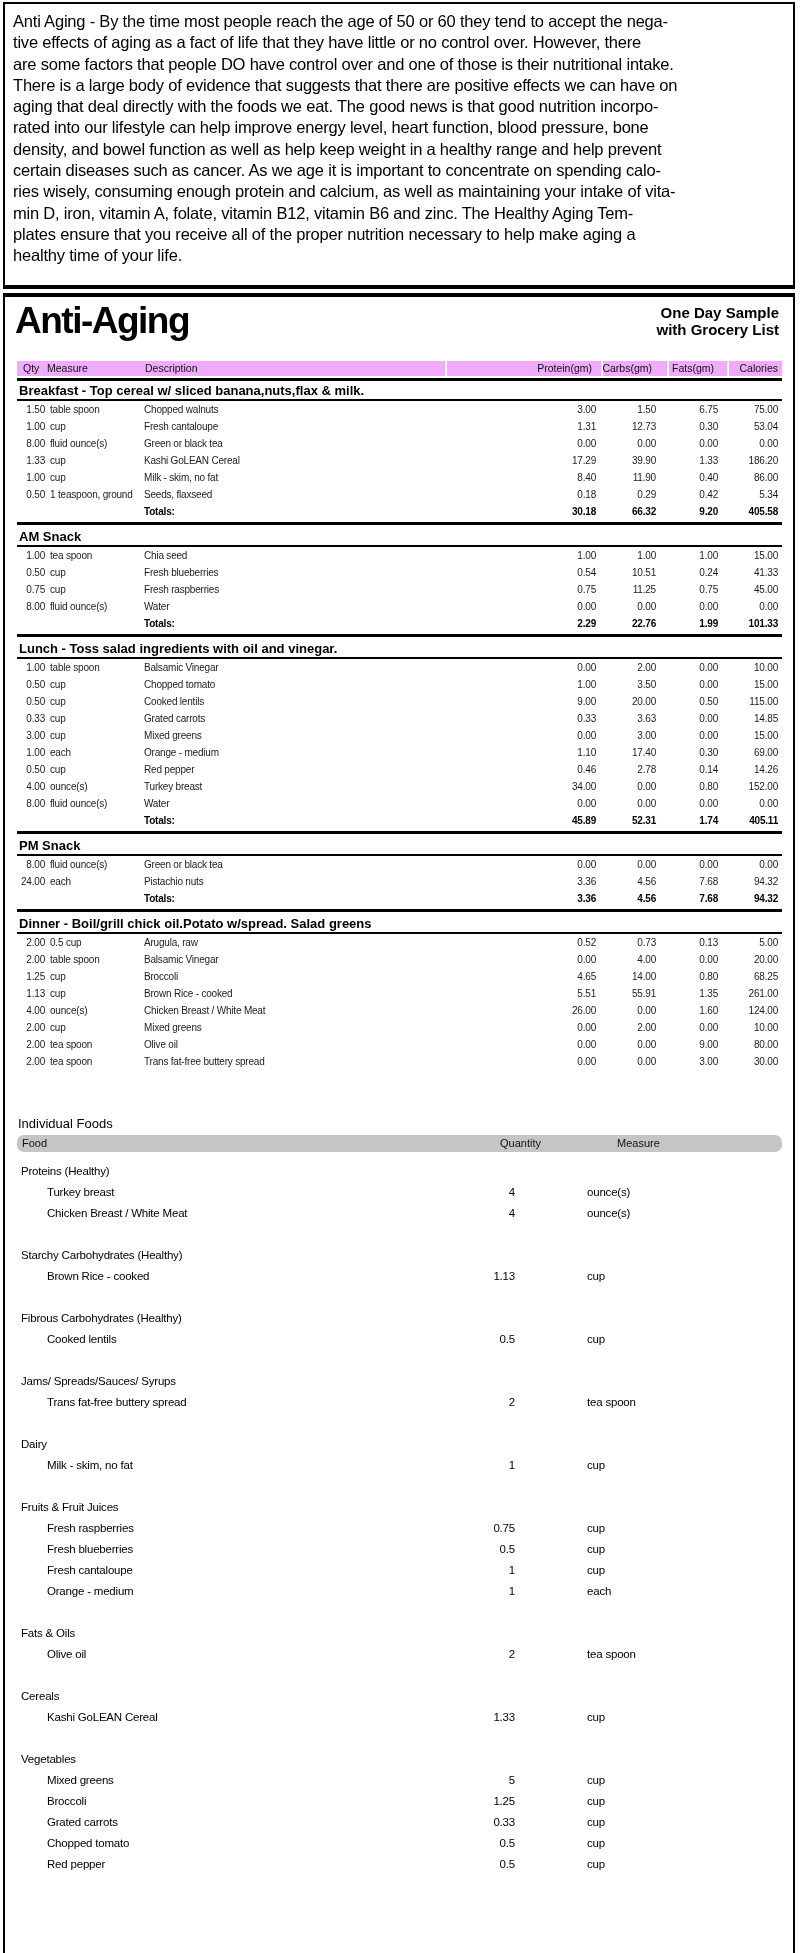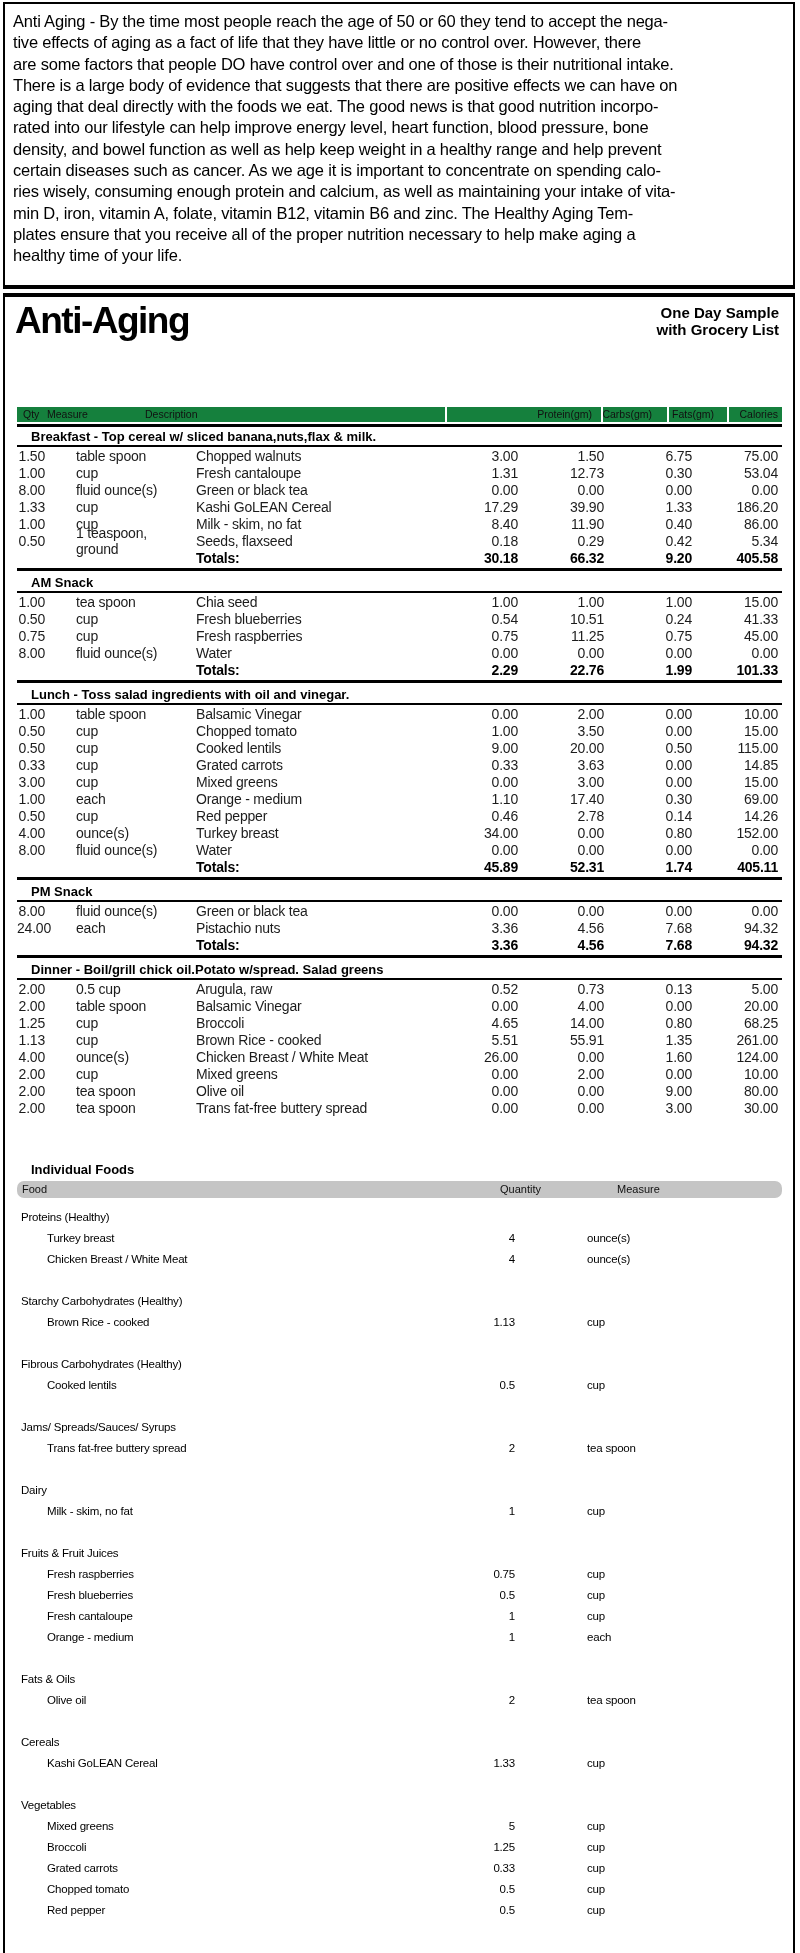--- a/index.html
+++ b/index.html
@@ -13,43 +13,43 @@
 
   
   .main-box{position:absolute;top:293px;left:3px;width:792px;height:1843px;border:2px solid #000;
     border-top-width:4px;box-sizing:border-box;background:#fff;}
   .title-row{display:flex;justify-content:space-between;align-items:flex-start;padding:4px 14px 0 10px;height:60px;}
   .page-title{font-size:37px;font-weight:bold;letter-spacing:-1.5px;line-height:1.1;}
   .subtitle{text-align:right;font-weight:bold;font-size:15px;line-height:17px;padding-top:3px;}
 
   
   .meal-table{margin:0 11px 0 12px;}
-  .thead{position:relative;height:15px;background:#15803d;margin-top:46px;}
+  .thead{position:relative;height:15px;background:#f0abfc;}
   .thead span{position:absolute;top:1px;font-size:10.5px;color:#111;white-space:nowrap;}
   .h-qty{left:6px;} .h-measure{left:30px;} .h-desc{left:128px;}
   .h-protein{right:190px;} .h-carbs{right:130px;} .h-fats{right:68px;} .h-cal{right:4px;text-align:right;}
   .hdiv{position:absolute;top:0;bottom:0;width:2px;background:#fff;}
   .hd1{left:428px;} .hd2{left:584px;} .hd3{left:650px;} .hd4{left:710px;}
   .head-line{height:3px;background:#000;margin-top:2px;}
 
-  .sec-title{font-size:13px;font-weight:bold;line-height:15px;padding:2px 0 1px 2px;margin-left:12px;}
+  .sec-title{font-size:13px;font-weight:bold;line-height:15px;padding:2px 0 1px 2px;}
   .sec-line{height:2px;background:#000;}
   .sec-sep{height:3px;background:#000;margin:2px 0;}
-  .row{display:flex;height:17px;align-items:center;font-size:14px;color:#1c1c1c;letter-spacing:-0.2px;gap:26px;}
+  .row{display:flex;height:17px;align-items:center;font-size:10px;color:#1c1c1c;letter-spacing:-0.2px;}
   .row.totals{font-weight:bold;color:#000;}
   .c-qty{width:28px;text-align:right;flex:none;}
   .c-measure{margin-left:5px;width:94px;flex:none;}
   .c-desc{flex:1;}
   .c-protein{width:80px;text-align:right;flex:none;}
   .c-carbs{width:60px;text-align:right;flex:none;}
   .c-fats{width:62px;text-align:right;flex:none;}
   .c-cal{width:60px;text-align:right;flex:none;margin-right:4px;}
 
   
-  .if-title{font-size:13px;font-weight:bold;margin:46px 0 4px 26px;}
+  .if-title{font-size:13px;font-weight:normal;margin:46px 0 4px 13px;}
   .if-head{position:relative;height:17px;background:#c5c5c5;margin:0 11px 0 12px;border-radius:7px;}
   .if-head span{position:absolute;top:2px;font-size:11px;color:#111;}
   .ifh-food{left:5px;} .ifh-qty{right:241px;} .ifh-measure{left:600px;}
   .if-body{margin:8px 11px 0 12px;}
   .if-group{margin-bottom:21px;}
   .if-cat{height:21px;font-size:11.5px;padding-left:4px;display:flex;align-items:center;letter-spacing:-0.2px;}
   .if-item{height:21px;display:flex;align-items:center;font-size:11.5px;letter-spacing:-0.2px;}
   .if-food{padding-left:30px;width:410px;flex:none;box-sizing:border-box;}
   .if-qty{width:88px;text-align:right;flex:none;}
   .if-measure{margin-left:72px;}

